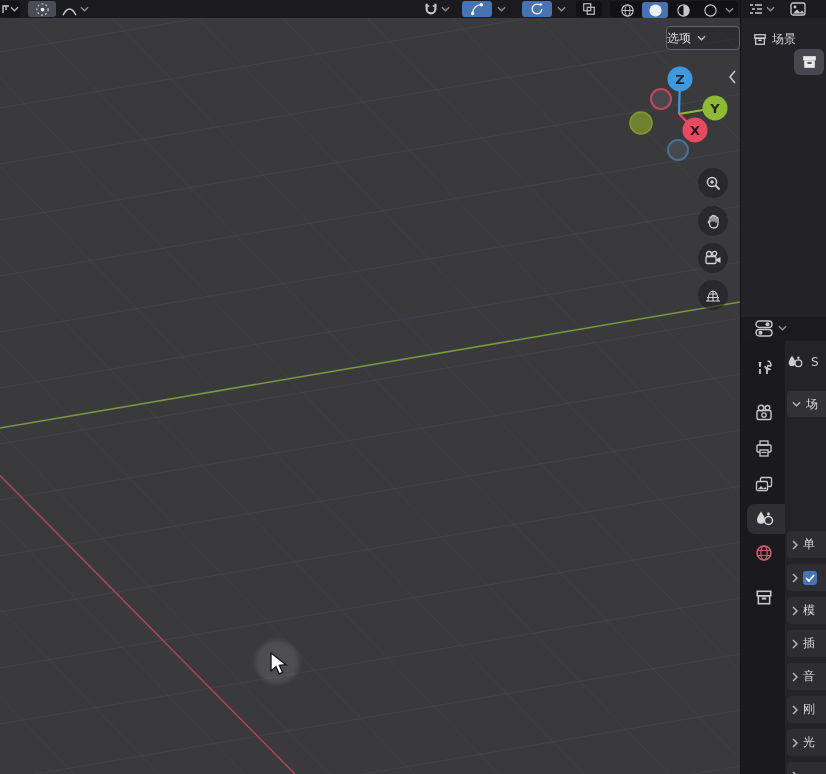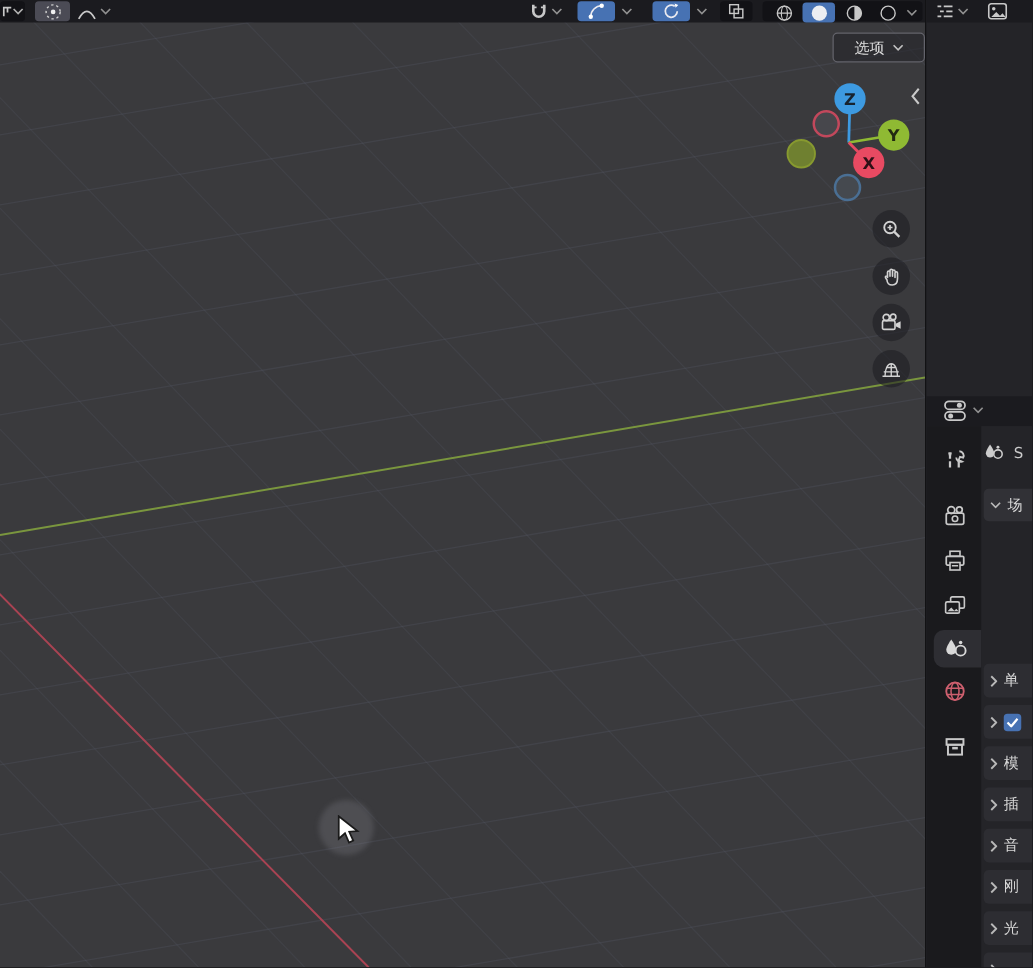--- a/index.html
+++ b/index.html
@@ -13,21 +13,21 @@
   .viewport{left:0;top:0;width:740px;height:774px;background:#3a3a3d;overflow:hidden;}
   .vp-header{left:0;top:0;width:740px;height:18px;background:#1b1b1f;}
   .hbox{position:absolute;top:1px;height:16px;border-radius:3px;
         display:flex;align-items:center;justify-content:center;}
   .dark{background:#121216;}
   .hl{background:#4b4b55;}
   .blue{background:#4772b3;}
 
   .options-btn{left:666px;top:26px;width:72px;height:22px;border:1px solid #63636b;
       border-radius:4px;background:rgba(35,35,40,.55);display:flex;align-items:center;
-      justify-content:center;gap:6px;color:#dcdcdc;font-size:12px;}
+      gap:6px;color:#dcdcdc;font-size:12px;}
   .sidebar-toggle{left:728px;top:70px;color:#c9c9c9;}
 
   .navbtn{left:698px;width:30px;height:30px;border-radius:50%;
       background:rgba(28,28,32,.55);display:flex;align-items:center;justify-content:center;}
 
   
   .cursor-glow{left:255px;top:640px;width:44px;height:44px;border-radius:50%;
       background:rgba(150,150,160,.22);filter:blur(2px);}
 
   
@@ -278,20 +278,37 @@
       </div>
       <div class="hbox" style="left:46px;width:22px">
         <svg width="16" height="14" viewBox="0 0 16 14">
           <rect x="1" y="1" width="14" height="12" rx="2" fill="none" stroke="#c8c8c8" stroke-width="1.3"></rect>
           <circle cx="5" cy="5" r="1.4" fill="#c8c8c8"></circle>
           <path d="M3 11.5l4-4 3 3 2-2 2.5 3z" fill="#c8c8c8"></path>
           </svg>
       </div>
     </div>
 
+    <div class="abs outliner-body">
+      <div class="abs out-row1">
+        <svg width="14" height="13" viewBox="0 0 16 15">
+          <rect x="2" y="2" width="12" height="4" fill="none" stroke="#d6d6d6" stroke-width="1.4"></rect>
+          <rect x="3" y="6" width="10" height="7" fill="none" stroke="#d6d6d6" stroke-width="1.4"></rect>
+          <rect x="6" y="7.5" width="4" height="1.8" fill="#d6d6d6"></rect>
+          </svg>
+        <span>场景</span>
+      </div>
+      <div class="abs out-row2">
+        <svg width="17" height="16" viewBox="0 0 16 15">
+          <rect x="2" y="2" width="12" height="4" fill="#e8e8e8"></rect>
+          <rect x="3" y="6" width="10" height="7" fill="#e8e8e8"></rect>
+          <rect x="6" y="7.5" width="4" height="1.8" fill="#47474f"></rect>
+          </svg>
+      </div>
+    </div>
 
     <div class="abs props-header">
       <div class="hbox" style="left:10px;top:3px;width:40px">
         <svg width="20" height="17" viewBox="0 0 20 17">
           <rect x="1" y="1" width="16" height="6.5" rx="3.2" fill="none" stroke="#c8c8c8" stroke-width="1.4"></rect>
           <circle cx="12.5" cy="4.2" r="2" fill="#c8c8c8"></circle>
           <rect x="1" y="9.5" width="16" height="6.5" rx="3.2" fill="none" stroke="#c8c8c8" stroke-width="1.4"></rect>
           <circle cx="5.5" cy="12.7" r="2" fill="#c8c8c8"></circle>
           </svg>
         <svg width="9" height="6" viewBox="0 0 10 6" style="margin-left:3px">

